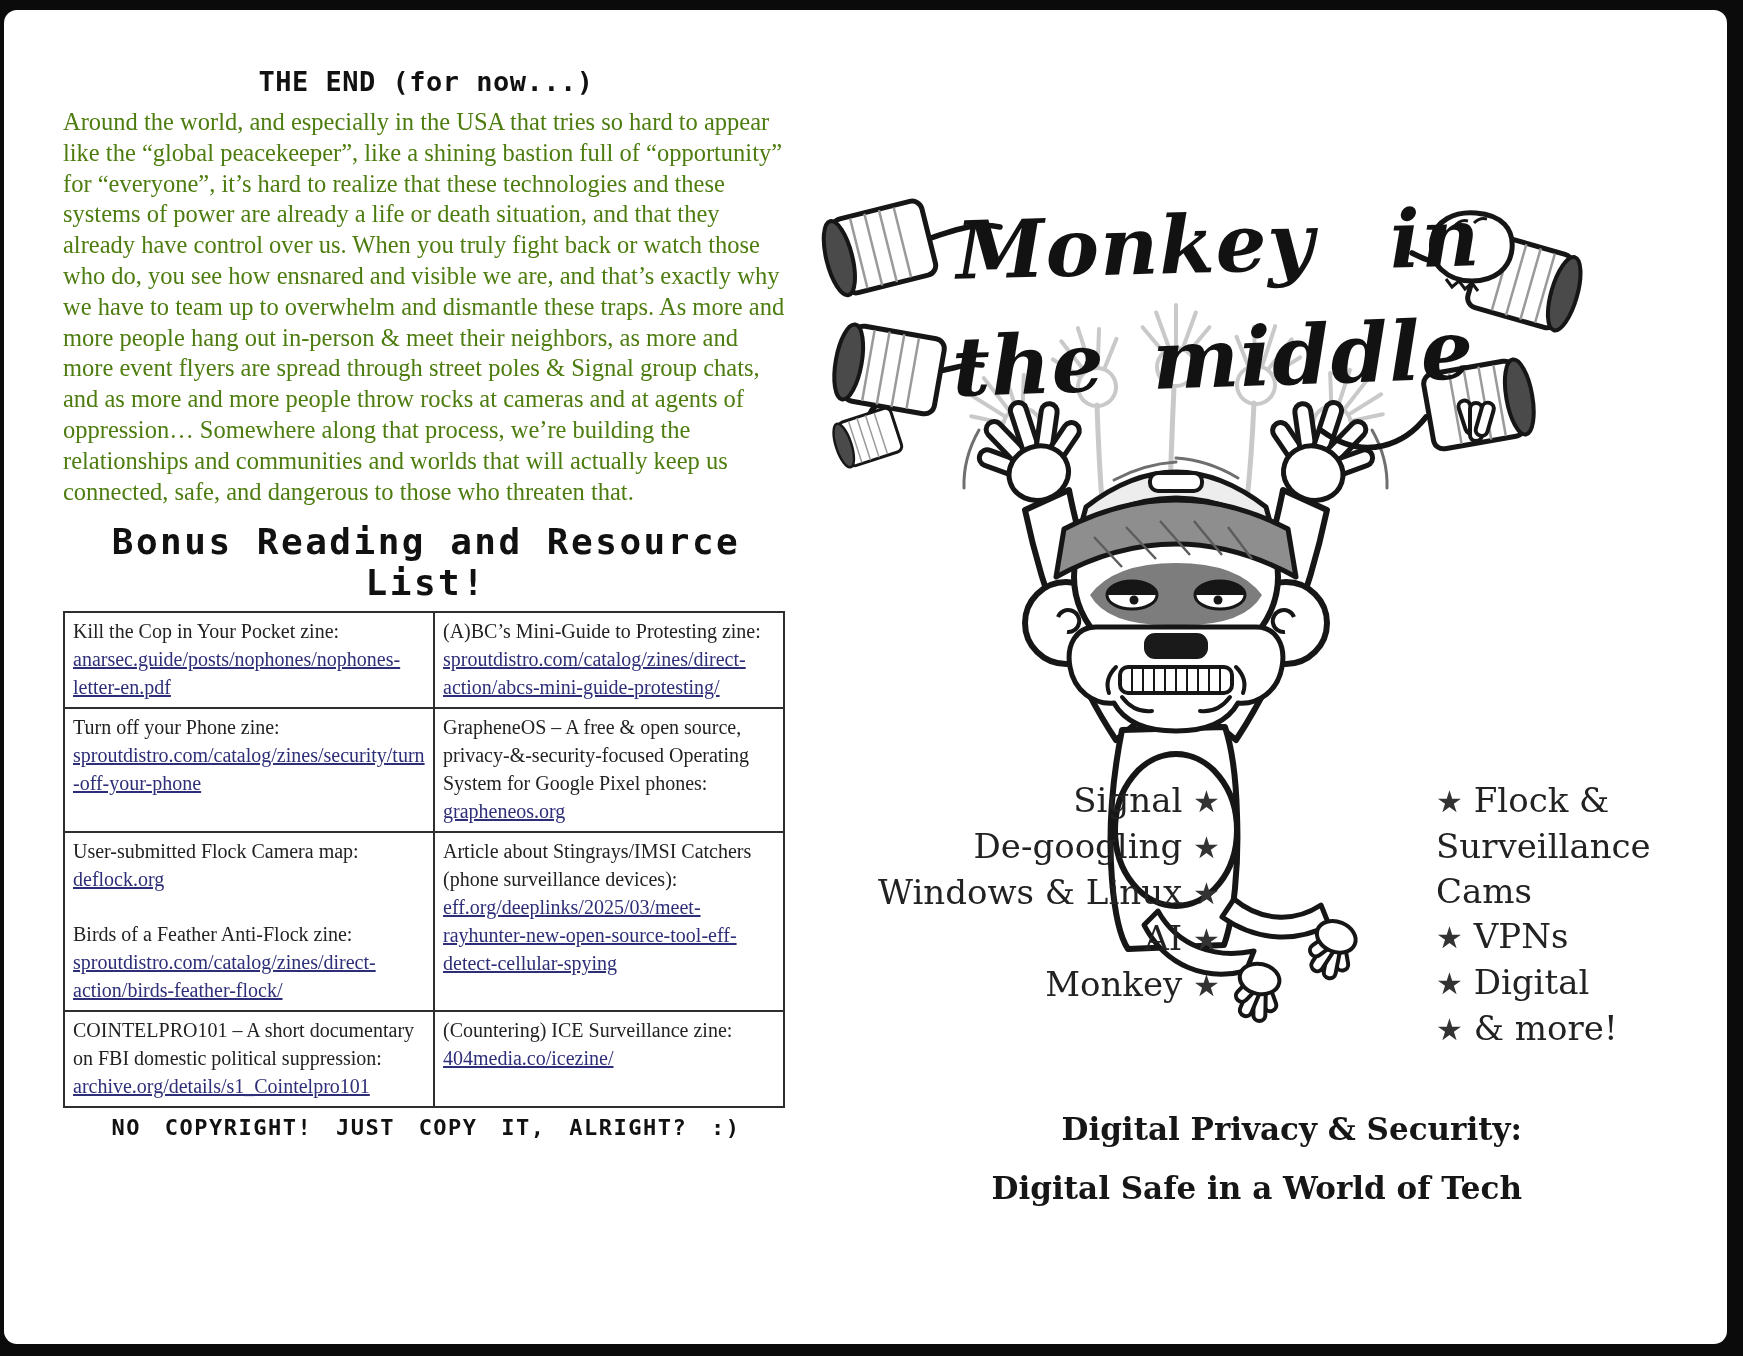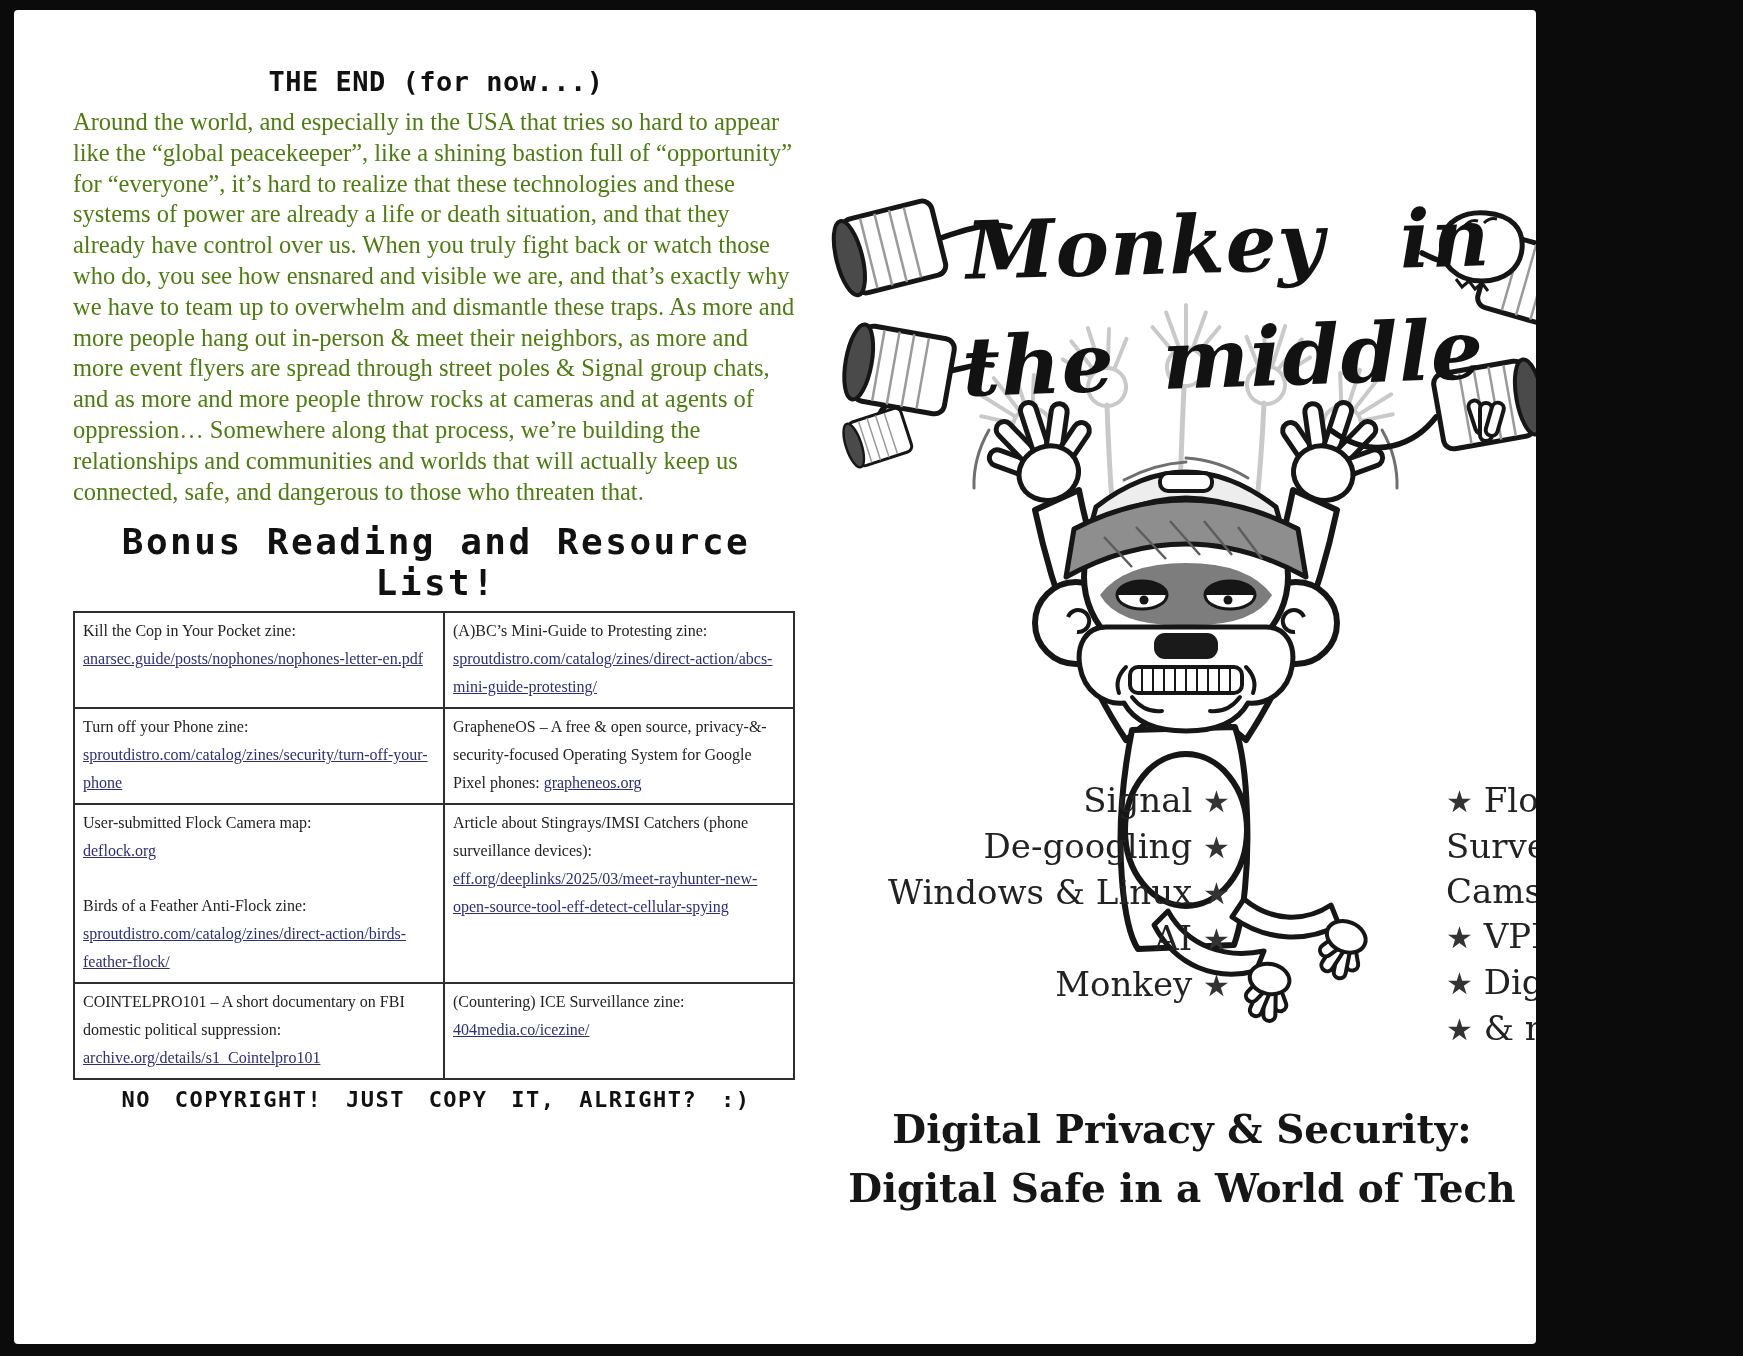--- a/index.html
+++ b/index.html
@@ -1,48 +1,48 @@
 <!DOCTYPE html>
 <html><head>
 <meta charset="utf-8">
 <style>
   html,body{margin:0;padding:0;background:#0b0b0b;}
   .frame{position:relative;width:1743px;height:1356px;background:#0b0b0b;overflow:hidden;
          font-family:"Liberation Serif",serif;color:#1c1c1c;}
-  .sheet{position:absolute;left:14px;top:10px;width:1522px;height:1334px;background:#ffffff;
-         border-radius:4px;overflow:hidden;}
+  .sheet{position:absolute;left:4px;top:10px;width:1723px;height:1334px;background:#ffffff;
+         border-radius:13px;overflow:hidden;}
 
   
   .left-page{position:absolute;left:59px;top:56px;width:726px;}
   .pixel{font-family:"DejaVu Sans Mono",monospace;font-weight:bold;color:#111;}
   .h1{font-size:27px;text-align:center;margin:0 0 10px 0;letter-spacing:.5px;}
   .para{font-size:24.5px;line-height:30.8px;margin:0 0 14px 0;color:#4d7c0f;}
   .h2{font-size:36px;text-align:center;margin:4px 0 8px 0;letter-spacing:2.5px;}
   table.res{border-collapse:collapse;width:722px;table-layout:fixed;}
   table.res td{border:2px solid #2e2e2e;vertical-align:top;padding:4px 8px 6px 8px;
-               font-size:16px;line-height:28px;color:#222;}
+               font-size:20px;line-height:28px;color:#222;}
   table.res td:first-child{width:352px;}
   .rlink{color:#2e2e78;text-decoration:underline;overflow-wrap:anywhere;word-break:break-word;}
   .rtext{color:#222;}
   .gap{height:27px;}
   .footer{font-size:22px;text-align:center;margin-top:7px;letter-spacing:1.5px;word-spacing:9px;}
 
   
   .cover-art{position:absolute;left:810px;top:165px;width:900px;height:920px;}
   .script{position:absolute;font-family:"DejaVu Serif",serif;font-style:italic;font-weight:bold;
           color:#121212;white-space:nowrap;}
   .script1{left:952px;top:187px;font-size:80px;word-spacing:46px;letter-spacing:1px;transform:rotate(-1.5deg);}
   .script2{left:948px;top:300px;font-size:82px;word-spacing:18px;letter-spacing:1px;transform:rotate(-2deg);}
   .topics{position:absolute;list-style:none;margin:16px;padding:0;
           font-family:"DejaVu Serif",serif;font-size:34px;line-height:45px;color:#222;}
   .topics-left{left:838px;top:752px;width:362px;text-align:right;}
   .topics-right{left:1416px;top:752px;width:292px;text-align:left;}
   .star{color:#333;font-size:30px;}
-  .cover-title{position:absolute;left:818px;top:1090px;width:700px;text-align:center;
-               font-family:"DejaVu Serif",serif;font-weight:bold;font-size:39px;line-height:59px;color:#161616;}
+  .cover-title{position:absolute;left:818px;top:1090px;width:700px;text-align:right;
+               font-family:"DejaVu Serif",serif;font-weight:bold;font-size:31px;line-height:59px;color:#161616;}
 </style>
 </head>
 <body>
 
 <div class="frame">
   <div class="sheet">
 
     <section class="left-page">
       <h1 class="pixel h1">THE END (for now...)</h1>
       <p class="para">Around the world, and especially in the USA that tries so hard to appear like the “global peacekeeper”, like a shining bastion full of “opportunity” for “everyone”, it’s hard to realize that these technologies and these systems of power are already a life or death situation, and that they already have control over us. When you truly fight back or watch those who do, you see how ensnared and visible we are, and that’s exactly why we have to team up to overwhelm and dismantle these traps. As more and more people hang out in-person &amp; meet their neighbors, as more and more event flyers are spread through street poles &amp; Signal group chats, and as more and more people throw rocks at cameras and at agents of oppression… Somewhere along that process, we’re building the relationships and communities and worlds that will actually keep us connected, safe, and dangerous to those who threaten that.</p>

